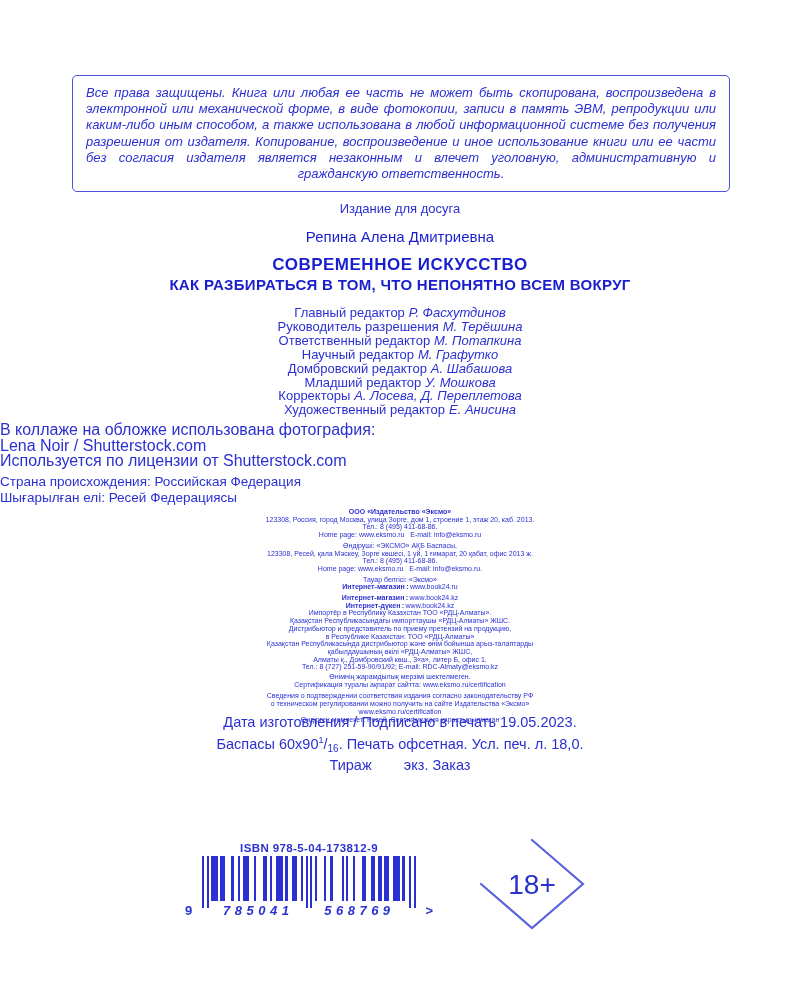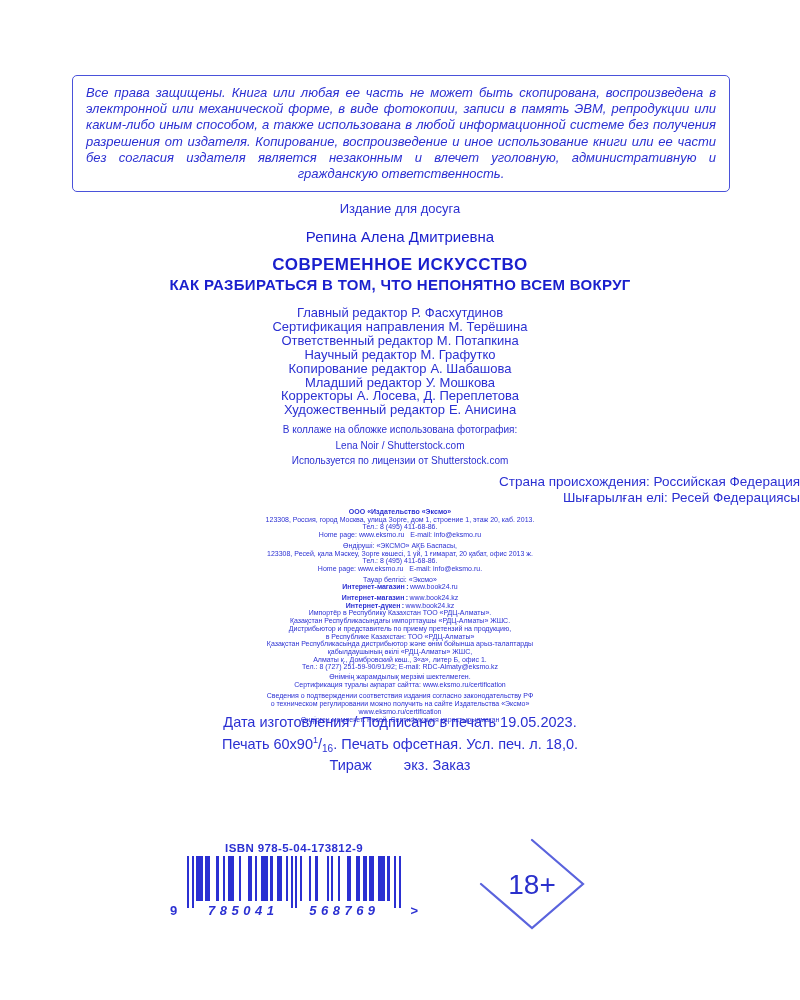--- a/index.html
+++ b/index.html
@@ -27,31 +27,31 @@
     text-align:justify;
     text-align-last:center;
     color:var(--ink);
   }
   .centerline{position:absolute;left:0;width:800px;text-align:center;}
   .edition{top:201px;font-size:13px;}
   .author{top:228px;font-size:15px;font-weight:normal;color:var(--ink-strong);}
   .title{top:255px;font-size:17px;font-weight:bold;letter-spacing:.5px;color:var(--ink-strong);}
   .subtitle{top:276px;font-size:15px;font-weight:bold;letter-spacing:.3px;color:var(--ink-strong);}
   .credits{position:absolute;left:0;top:306px;width:800px;text-align:center;font-size:13px;line-height:13.9px;}
-  .credit-name{margin-left:.3em;}
-  .cover-photo{position:absolute;left:0;top:422px;width:800px;text-align:center;font-size:10px;line-height:15.6px;}
-  .origin{position:absolute;left:0;top:474px;width:800px;text-align:right;font-size:13.5px;line-height:15.6px;}
+  .credit-name{font-style:italic;margin-left:.3em;}
+  .cover-photo{position:absolute;left:0;top:422px;width:800px;text-align:left;font-size:16px;line-height:15.6px;}
+  .origin{position:absolute;left:0;top:474px;width:800px;text-align:left;font-size:13.5px;line-height:15.6px;}
   .imprint{position:absolute;left:0;top:508px;width:800px;text-align:center;font-size:7px;line-height:7.7px;color:var(--ink);}
   .imprint .b{font-weight:bold;}
   .mt2{margin-top:2px;} .mt3{margin-top:3px;} .mt4{margin-top:4px;}
   .sep{margin:0 .2em;}
   .print-info{position:absolute;left:0;top:714px;width:800px;text-align:center;font-size:14.5px;line-height:17.5px;}
   .print-info sup{font-size:9px;vertical-align:6px;}
   .print-info sub{font-size:10px;vertical-align:-3px;}
-  .barcode{position:absolute;left:170px;top:842px;width:248px;}
+  .barcode{position:absolute;left:185px;top:842px;width:248px;}
   .isbn-label{font-size:11.5px;font-weight:bold;text-align:center;letter-spacing:.4px;margin-bottom:2px;}
   .bars-wrap{width:214px;margin:0 auto;}
   .digits-row{display:flex;justify-content:space-between;align-items:baseline;width:248px;margin-top:-9px;font-size:13px;font-weight:bold;}
   .digit-group{letter-spacing:4.5px;background:transparent;font-style:italic;}
   .age-badge{position:absolute;left:476px;top:836px;width:112px;height:98px;}
   .age-badge svg{display:block;}
 </style>
 </head>
 <body>
 
@@ -61,24 +61,24 @@
     <span>Все права защищены. Книга или любая ее часть не может быть скопирована, воспроизведена в электронной или механической форме, в виде фотокопии, записи в память ЭВМ, репродукции или каким-либо иным способом, а также использована в любой информационной системе без получения разрешения от издателя. Копирование, воспроизведение и иное использование книги или ее части без согласия издателя является незаконным и влечет уголовную, административную и гражданскую ответственность.</span>
   </div>
 
   <div class="centerline edition">Издание для досуга</div>
   <div class="centerline author">Репина Алена Дмитриевна</div>
   <div class="centerline title">СОВРЕМЕННОЕ ИСКУССТВО</div>
   <div class="centerline subtitle">КАК РАЗБИРАТЬСЯ В ТОМ, ЧТО НЕПОНЯТНО ВСЕМ ВОКРУГ</div>
 
   <div class="credits">
     <div><span>Главный редактор</span><span class="credit-name">Р. Фасхутдинов</span></div>
-    <div><span>Сертификация направления</span><span class="credit-name">М. Терёшина</span></div>
+    <div><span>Руководитель разрешения</span><span class="credit-name">М. Терёшина</span></div>
     <div><span>Ответственный редактор</span><span class="credit-name">М. Потапкина</span></div>
     <div><span>Научный редактор</span><span class="credit-name">М. Графутко</span></div>
-    <div><span>Копирование редактор</span><span class="credit-name">А. Шабашова</span></div>
+    <div><span>Домбровский редактор</span><span class="credit-name">А. Шабашова</span></div>
     <div><span>Младший редактор</span><span class="credit-name">У. Мошкова</span></div>
     <div><span>Корректоры</span><span class="credit-name">А. Лосева, Д. Переплетова</span></div>
     <div><span>Художественный редактор</span><span class="credit-name">Е. Анисина</span></div>
   </div>
 
   <div class="cover-photo">
     <div>В коллаже на обложке использована фотография:</div>
     <div>Lena Noir / Shutterstock.com</div>
     <div>Используется по лицензии от Shutterstock.com</div>
   </div>
@@ -112,21 +112,21 @@
     <div class="mt2">Өнімнің жарамдылық мерзімі шектелмеген.</div>
     <div>Сертификация туралы ақпарат  сайтта: www.eksmo.ru/certification</div>
     <div class="mt4">Сведения о подтверждении соответствия издания согласно законодательству РФ</div>
     <div>о техническом регулировании можно получить на сайте Издательства «Эксмо»</div>
     <div>www.eksmo.ru/certification</div>
     <div>Өндірген мемлекет: Ресей. Сертификация қарастырылмаған</div>
   </div>
 
   <div class="print-info">
     <div>Дата изготовления / Подписано в печать 19.05.2023.</div>
-    <div><span>Печать 60x90</span><sup>1</sup><span>/</span><sub>16</sub><span>. Печать офсетная. Усл. печ. л. 18,0.</span></div>
+    <div><span>Баспасы 60x90</span><sup>1</sup><span>/</span><sub>16</sub><span>. Печать офсетная. Усл. печ. л. 18,0.</span></div>
     <div>Тираж&nbsp;&nbsp;&nbsp;&nbsp;&nbsp;&nbsp;&nbsp;&nbsp;экз. Заказ</div>
   </div>
 
   <div class="barcode">
     <div class="isbn-label">ISBN 978-5-04-173812-9</div>
     <div class="bars-wrap">
       <svg width="214" height="52" viewBox="0 0 95 46" preserveAspectRatio="none" shape-rendering="crispEdges">
           <rect x="0" y="0" width="1" height="46" fill="#2b30d2"></rect>
           <rect x="2" y="0" width="1" height="46" fill="#2b30d2"></rect>
           <rect x="4" y="0" width="1" height="40" fill="#2b30d2"></rect>

